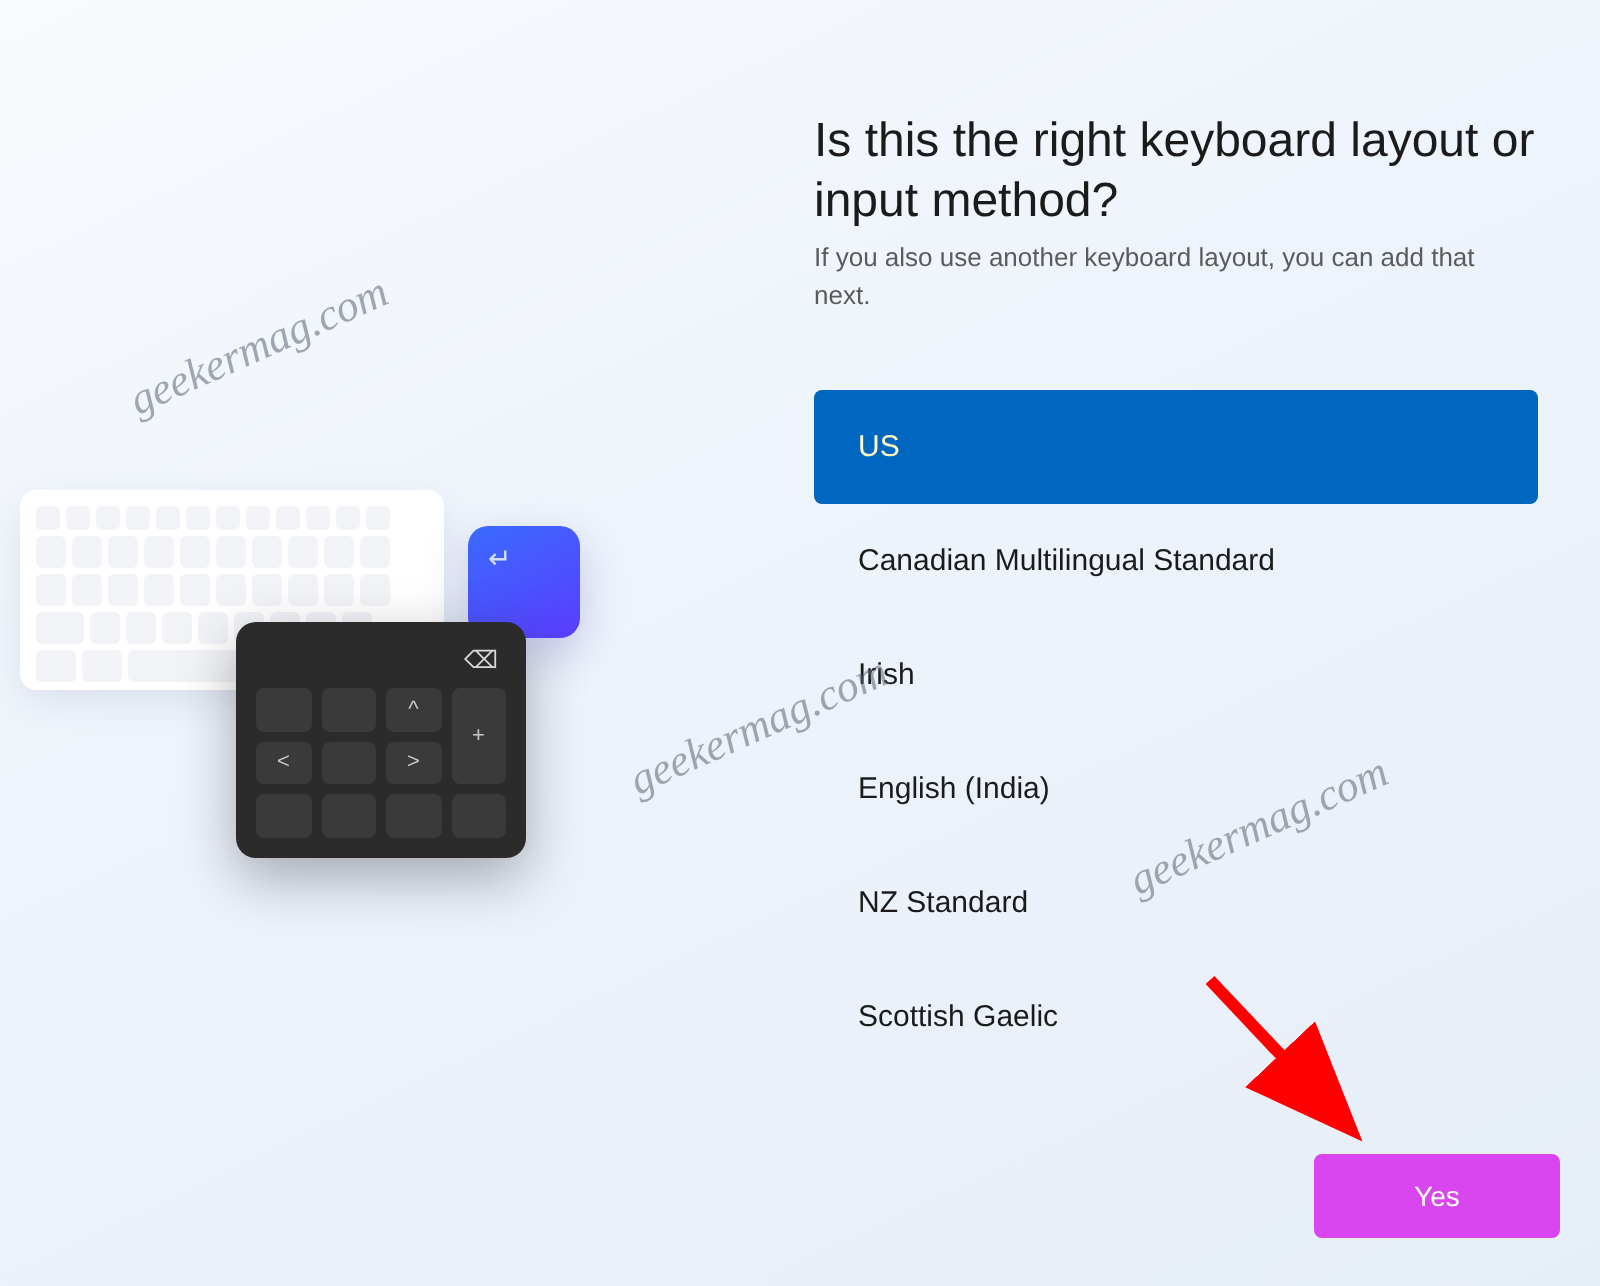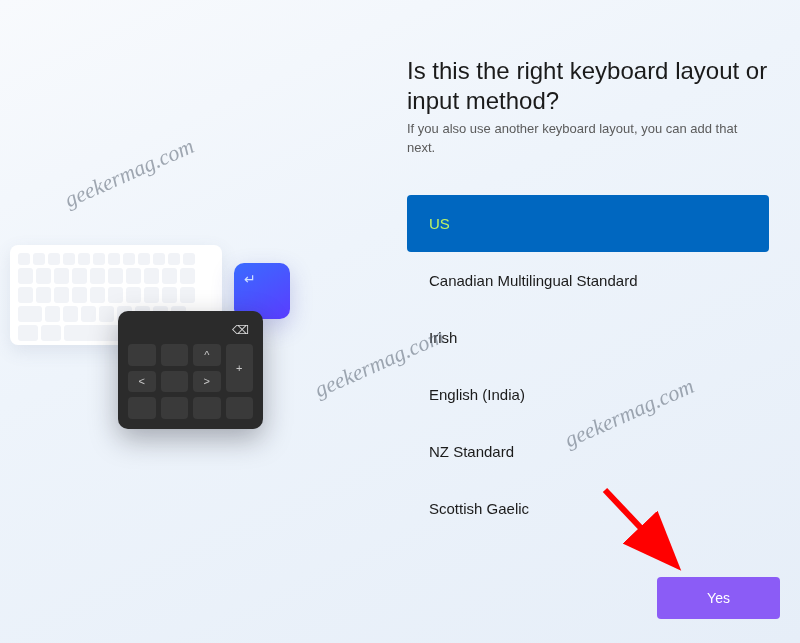--- a/index.html
+++ b/index.html
@@ -41,31 +41,31 @@
   .layout-item {
     width: 100%;
     padding: 20px 22px;
     font-size: 15px;
     color: #1b1b1b;
     cursor: pointer;
     border-radius: 4px;
   }
   .layout-item.selected {
     background: #0067c0;
-    color: #bef264;
+    color: #fef9c3;
   }
 
   
   .yes-btn {
     position: absolute;
     right: 20px;
     bottom: 24px;
     width: 123px;
     height: 42px;
-    background: #8b5cf6;
+    background: #d946ef;
     color: #ffffff;
     border: none;
     border-radius: 4px;
     font-size: 14px;
     font-family: inherit;
     cursor: pointer;
   }
 
   
   .illus {

